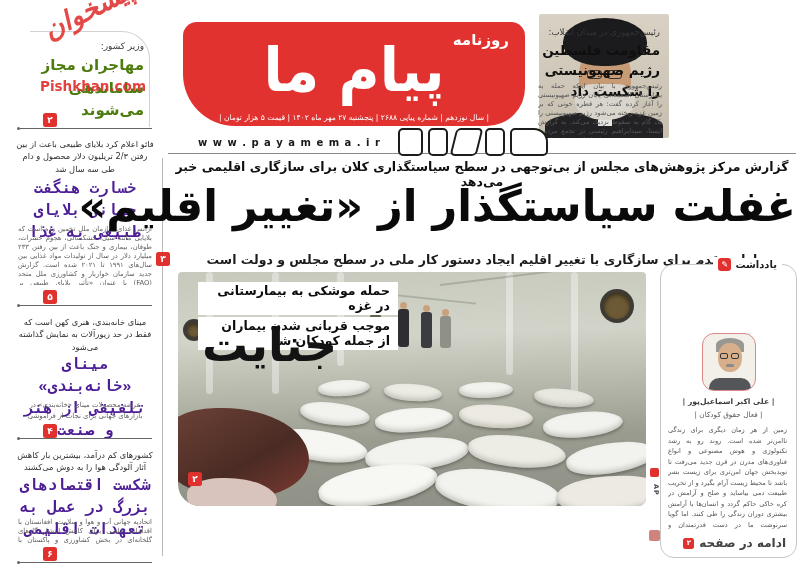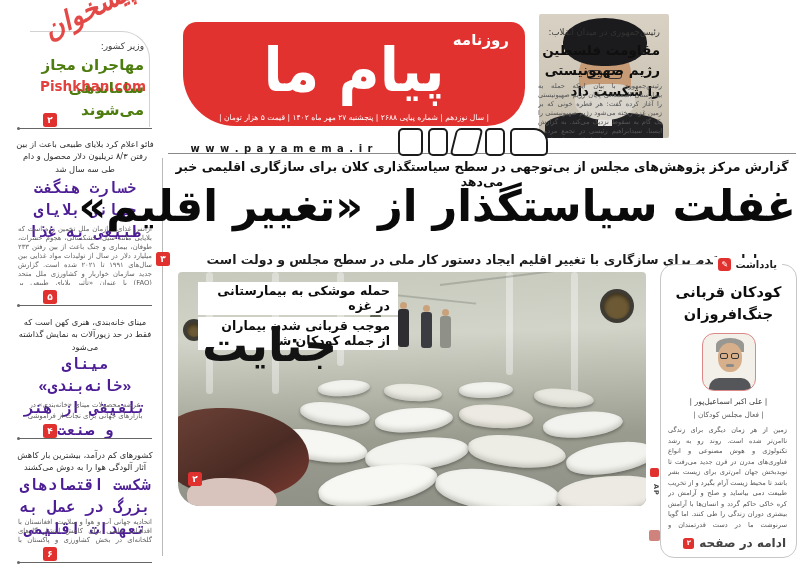--- a/index.html
+++ b/index.html
@@ -45,21 +45,21 @@
   
   .logo-box { position:absolute; left:183px; top:22px; width:342px; height:104px;
               background:#e23230; border-radius:14px 14px 38px 52px; z-index:5;}
   .logo-type { position:absolute; top:9px; right:16px; color:#fff; font-size:15px; font-weight:bold; }
   .logo-word { position:absolute; top:20px; right:0px; width:100%; text-align:center; color:#fff;
                font-size:56px; font-weight:bold; line-height:1; letter-spacing:-2px;
                transform:scaleY(1.08); }
   .logo-info { position:absolute; bottom:4px; width:100%; text-align:center; color:#fff;
                font-size:7.6px; }
   .url-row { position:absolute; left:176px; top:137px; width:212px; display:flex;
-             align-items:center; gap:6px; direction:ltr; z-index:5;flex-direction:column;}
+             align-items:center; gap:22px; direction:ltr; z-index:5;}
   .url-row .ln { flex:1; height:1px; background:#4a4a4a; }
   .url-text { font-size:10px; font-weight:bold; color:#1a1a1a; letter-spacing:1px; white-space:nowrap;}
   .logo-marks { position:absolute; left:398px; top:127px; width:150px; height:30px; display:flex;
                 gap:5px; direction:ltr; align-items:center; z-index:5;}
   .mark { height:28px; border:2.5px solid #1c1c1c; border-radius:5px; background:#fff; }
   .m1{width:27px;} .m2{width:22px;} .m3{width:30px; transform:skewX(-14deg);}
   .m4{width:22px;} .m5{width:42px; border-radius:5px 14px 5px 5px;}
 
   
   .tr-art { position:absolute; left:538px; top:10px; width:258px; height:142px; }
@@ -142,21 +142,21 @@
   .np-face { position:absolute; left:15px; top:9px; width:24px; height:29px; background:#d8af8b;
              border-radius:46%; }
   .np-glass { position:absolute; left:16px; top:19px; width:22px; height:7px; }
   .np-glass span { position:absolute; width:8px; height:6px; border:1px solid #333; border-radius:2px; top:0;}
   .np-glass .gl{left:1px;} .np-glass .gr{left:12px;}
   .np-mst { position:absolute; left:23px; top:30px; width:8px; height:2.5px; background:#8a8a88;
             border-radius:2px;}
   .np-suit { position:absolute; left:6px; bottom:-2px; width:42px; height:14px; background:#54565a;
              border-radius:10px 10px 0 0; }
   .note-author, .note-role { position:absolute; width:100%; text-align:center; color:#3c3c3c; }
-  .note-author { top:132px; font-size:7.6px; font-weight:normal; }
+  .note-author { top:132px; font-size:7.6px; font-weight:bold; }
   .note-role { top:145px; font-size:7.3px; color:#5c5c5c; }
   .note-body { position:absolute; top:160px; right:9px; width:119px; height:106px; font-size:6.6px;
                line-height:1.6; color:#565656; text-align:justify; overflow:hidden; }
   .note-cont { position:absolute; bottom:7px; right:10px; display:flex; align-items:center; gap:5px; }
   .note-cont-label { font-size:12px; font-weight:bold; color:#444; }
   .note-cont .badge { position:static; width:11px; height:11px; font-size:7px; }
 </style>
 </head>
 <body>
 
@@ -165,21 +165,21 @@
   <div class="wm-script">پیشخوان</div>
   <div class="wm-domain">Pishkhan.com</div>
 
   <div class="leftcol">
     <div class="a1-frame"></div>
     <div class="a1-kicker">وزیر کشور:</div>
     <div class="a1-title">مهاجران مجاز ساماندهی می‌شوند</div>
     <div class="badge" style="top:85px; left:27px;">۲</div>
     <div class="hrule" style="top:100px; left:2px; width:134px;"></div>
 
-    <div class="lc-kicker" style="top:110px;">فائو اعلام کرد بلایای طبیعی باعث از بین رفتن ۸/۳ تریلیون دلار محصول و دام طی سه سال شد</div>
+    <div class="lc-kicker" style="top:110px;">فائو اعلام کرد بلایای طبیعی باعث از بین رفتن 2/۳ تریلیون دلار محصول و دام طی سه سال شد</div>
     <div class="lc-title" style="top:150px;">خسارت هنگفت جهانی بلایای طبیعی به غذا</div>
     <div class="lc-body" style="top:197px; height:60px;">آژانس غذای سازمان ملل تخمین زده است که بلایایی مانند سیل، خشکسالی، هجوم حشرات، طوفان، بیماری و جنگ باعث از بین رفتن ۲۳۳ میلیارد دلار در سال از تولیدات مواد غذایی بین سال‌های ۱۹۹۱ تا ۲۰۲۱ شده است. گزارش جدید سازمان خواربار و کشاورزی ملل متحد (FAO) با عنوان «تأثیر بلایای طبیعی بر کشاورزی و امنیت غذایی» اولین برآورد جهانی از تأثیر آن بر تولیدات کشاورزی را نشان می‌دهد</div>
     <div class="badge" style="top:262px; left:27px;">۵</div>
     <div class="hrule" style="top:277px; left:2px; width:134px;"></div>
 
     <div class="lc-kicker" style="top:288px;">مینای خانه‌بندی، هنری کهن است که فقط در حد زیورآلات به نمایش گذاشته می‌شود</div>
     <div class="lc-title" style="top:326px;">مینای «خانه‌بندی» تلفیقی از هنر و صنعت</div>
     <div class="lc-deck" style="top:372px; height:22px;">عرضه محصولات مینای «خانه‌بندی» در بازارهای جهانی برای نجات از فراموشی معرفی می‌شود</div>
     <div class="badge" style="top:396px; left:27px;">۴</div>
     <div class="hrule" style="top:410px; left:2px; width:134px;"></div>
@@ -295,33 +295,32 @@
     <div class="sq"></div>
     <div class="ap">AP</div>
     <div class="stamp"></div>
   </div>
 
   <div class="note">
     <div class="note-header">
       <span class="note-label">یادداشت</span>
       <span class="note-icon">✎</span>
     </div>
-    <div class="note-title">کودکان قربانی جنگ‌افروزان</div>
     <div class="note-photo">
       <div class="np-suit"></div>
       <div class="np-hair"></div>
       <div class="np-face"></div>
       <div class="np-glass">
           <span class="gl"></span>
           <span class="gr"></span>
         </div>
       <div class="np-mst"></div>
     </div>
     <div class="note-author">| علی اکبر اسماعیل‌پور |</div>
-    <div class="note-role">| فعال مجلس کودکان |</div>
+    <div class="note-role">| فعال حقوق کودکان |</div>
     <div class="note-body">زمین از هر زمان دیگری برای زندگی ناامن‌تر شده است. روند رو به رشد تکنولوژی و هوش مصنوعی و انواع فناوری‌های مدرن در قرن جدید می‌رفت تا نویدبخش جهان امن‌تری برای زیست بشر باشد تا محیط زیست آرام بگیرد و از تخریب طبیعت دمی بیاساید و صلح و آرامش در کره خاکی حاکم گردد و انسان‌ها با آرامش بیشتری دوران زندگی را طی کنند. اما گویا سرنوشت ما در دست قدرتمندان و زورمداران است که متاسفانه بخش زیادی از پیشرفت علم و تکنولوژی را به جای توسعه پایدار و صلح در خدمت جنگ‌افروزی و آتش‌افروزی برای اهداف غیرانسانی خود به کار می‌گیرند. آنچه اکنون در خاورمیانه شاهد آن هستیم چهره وحشتناک و عریان خشم و خشونت و البته عدالت در عصر مدرن است. هزاران نفر انسان بی‌گناه به کام مرگ رفتند که در این میان، کودکان بی‌دفاع‌ترین و مظلوم‌ترین قربانیان هستند</div>
     <div class="note-cont">
       <span class="note-cont-label">ادامه در صفحه</span>
       <span class="badge">۲</span>
     </div>
   </div>
 
 </div>
 
 </body></html>

